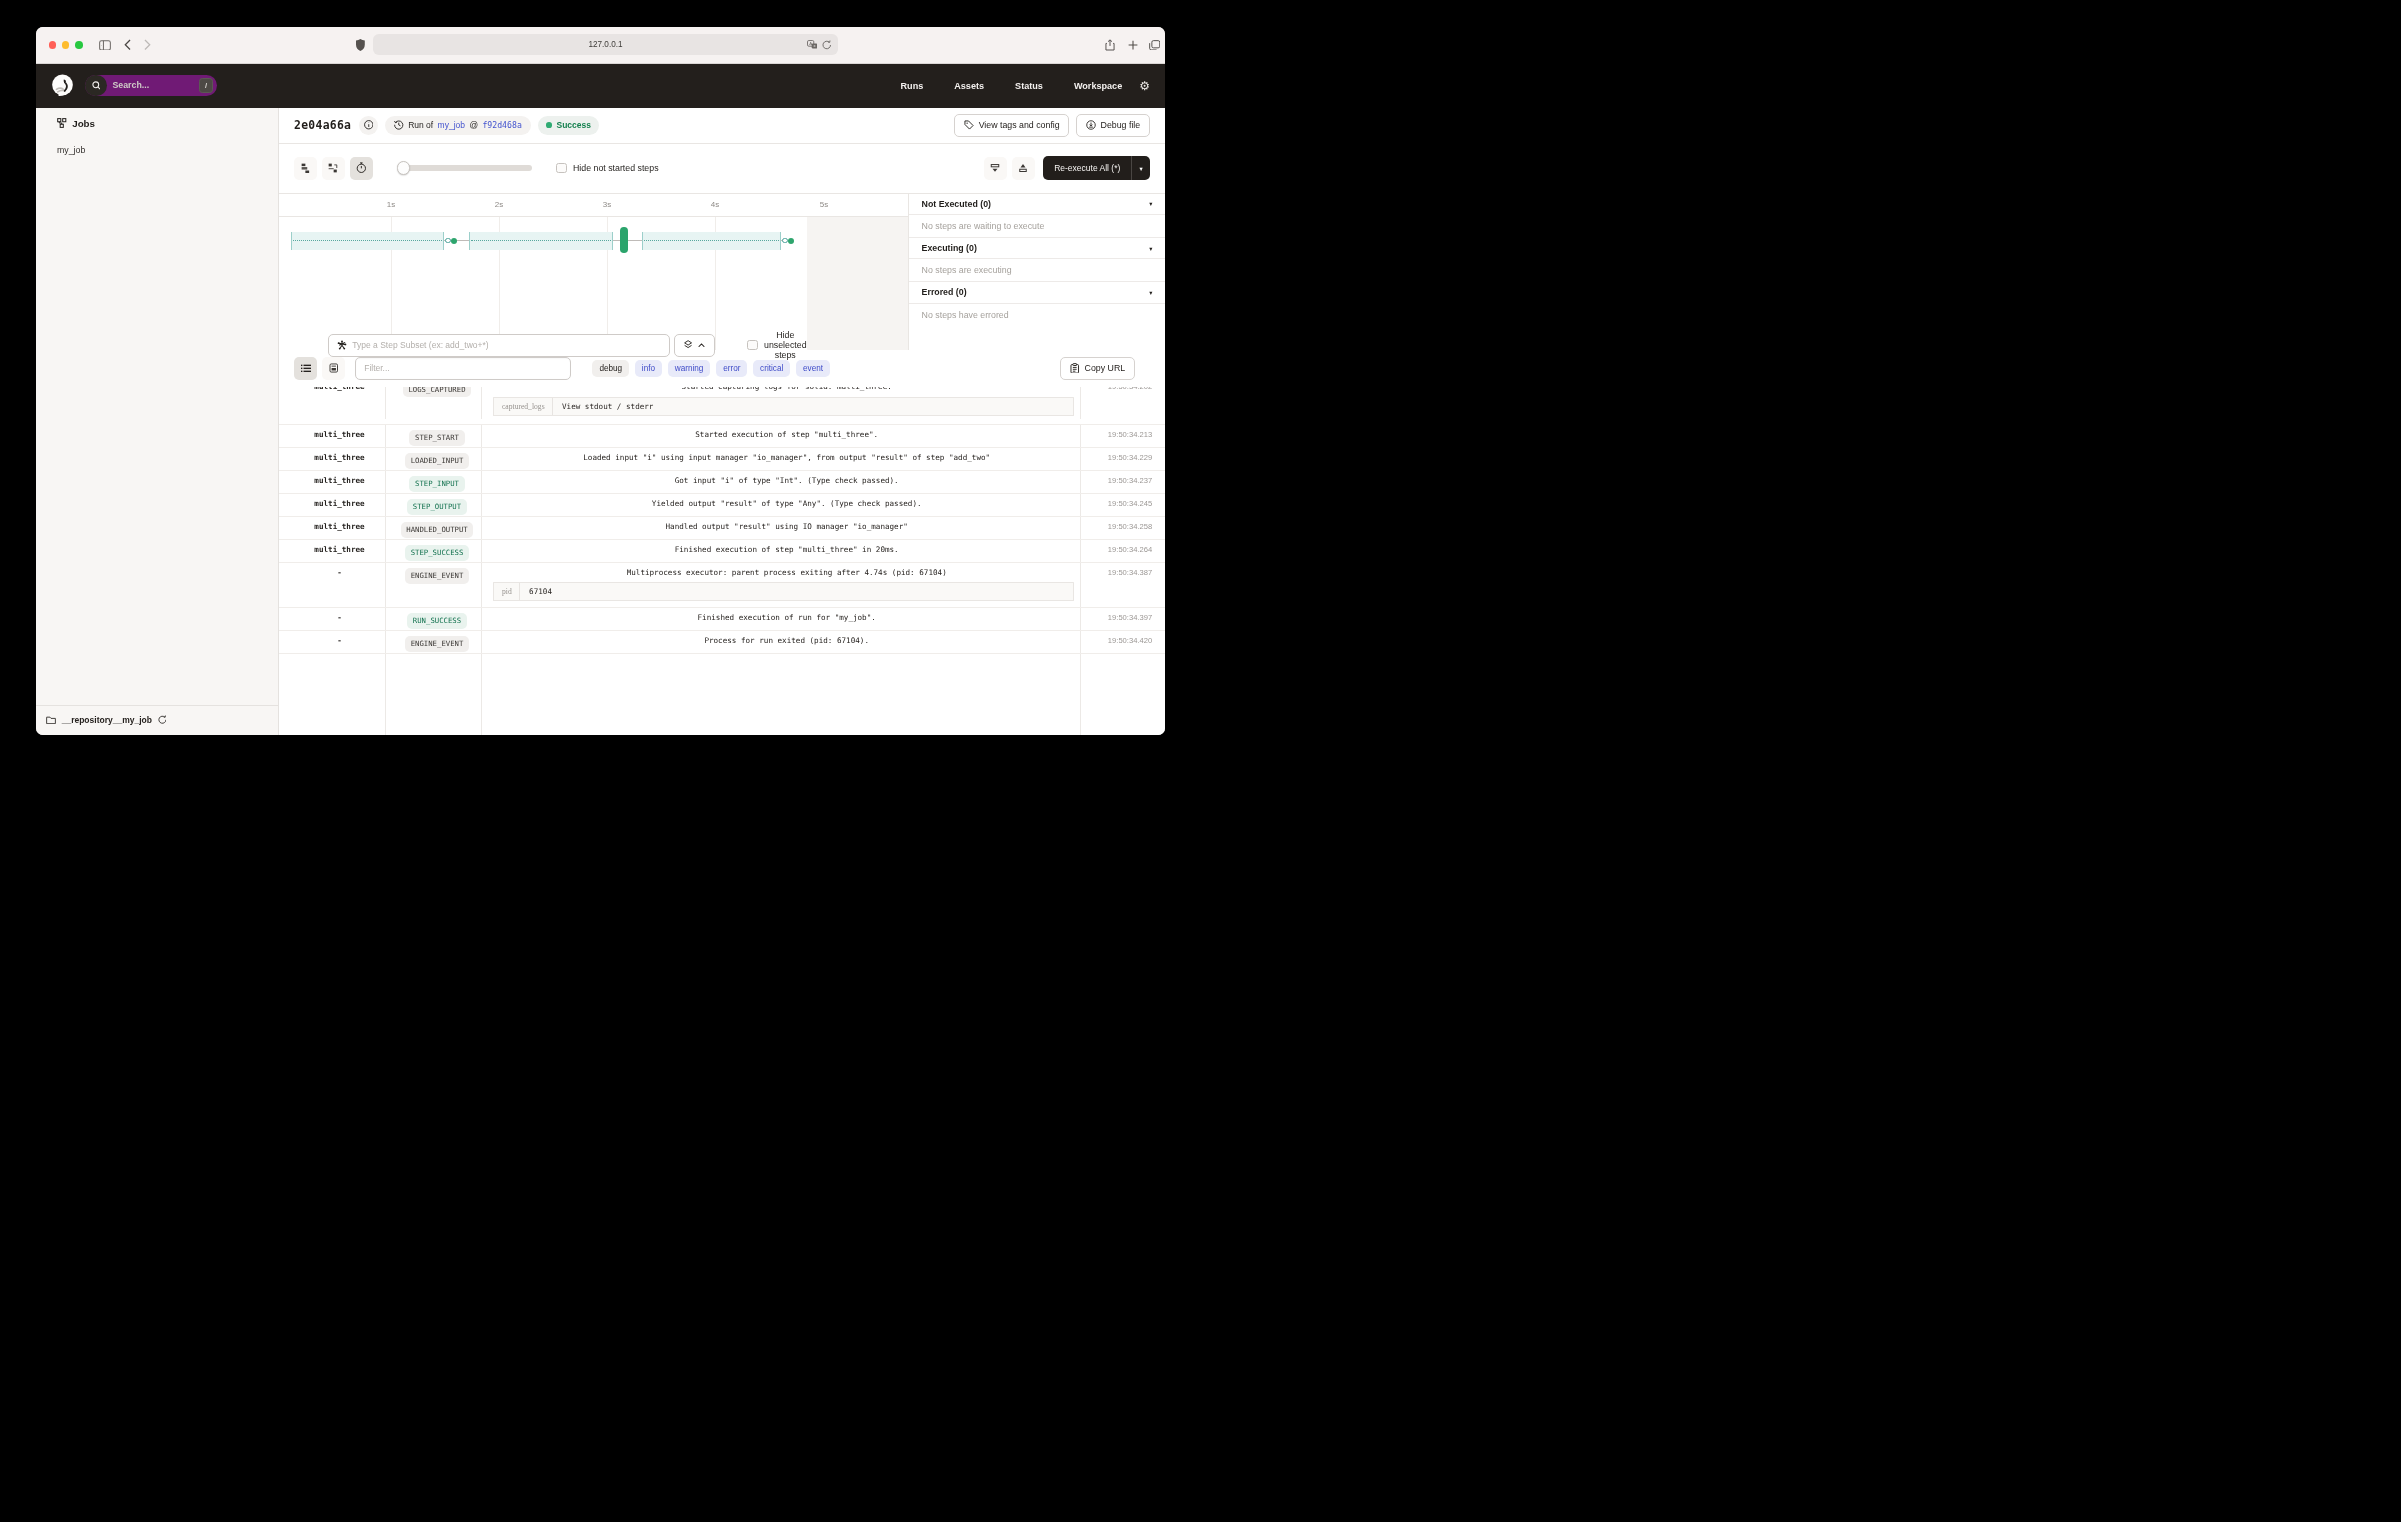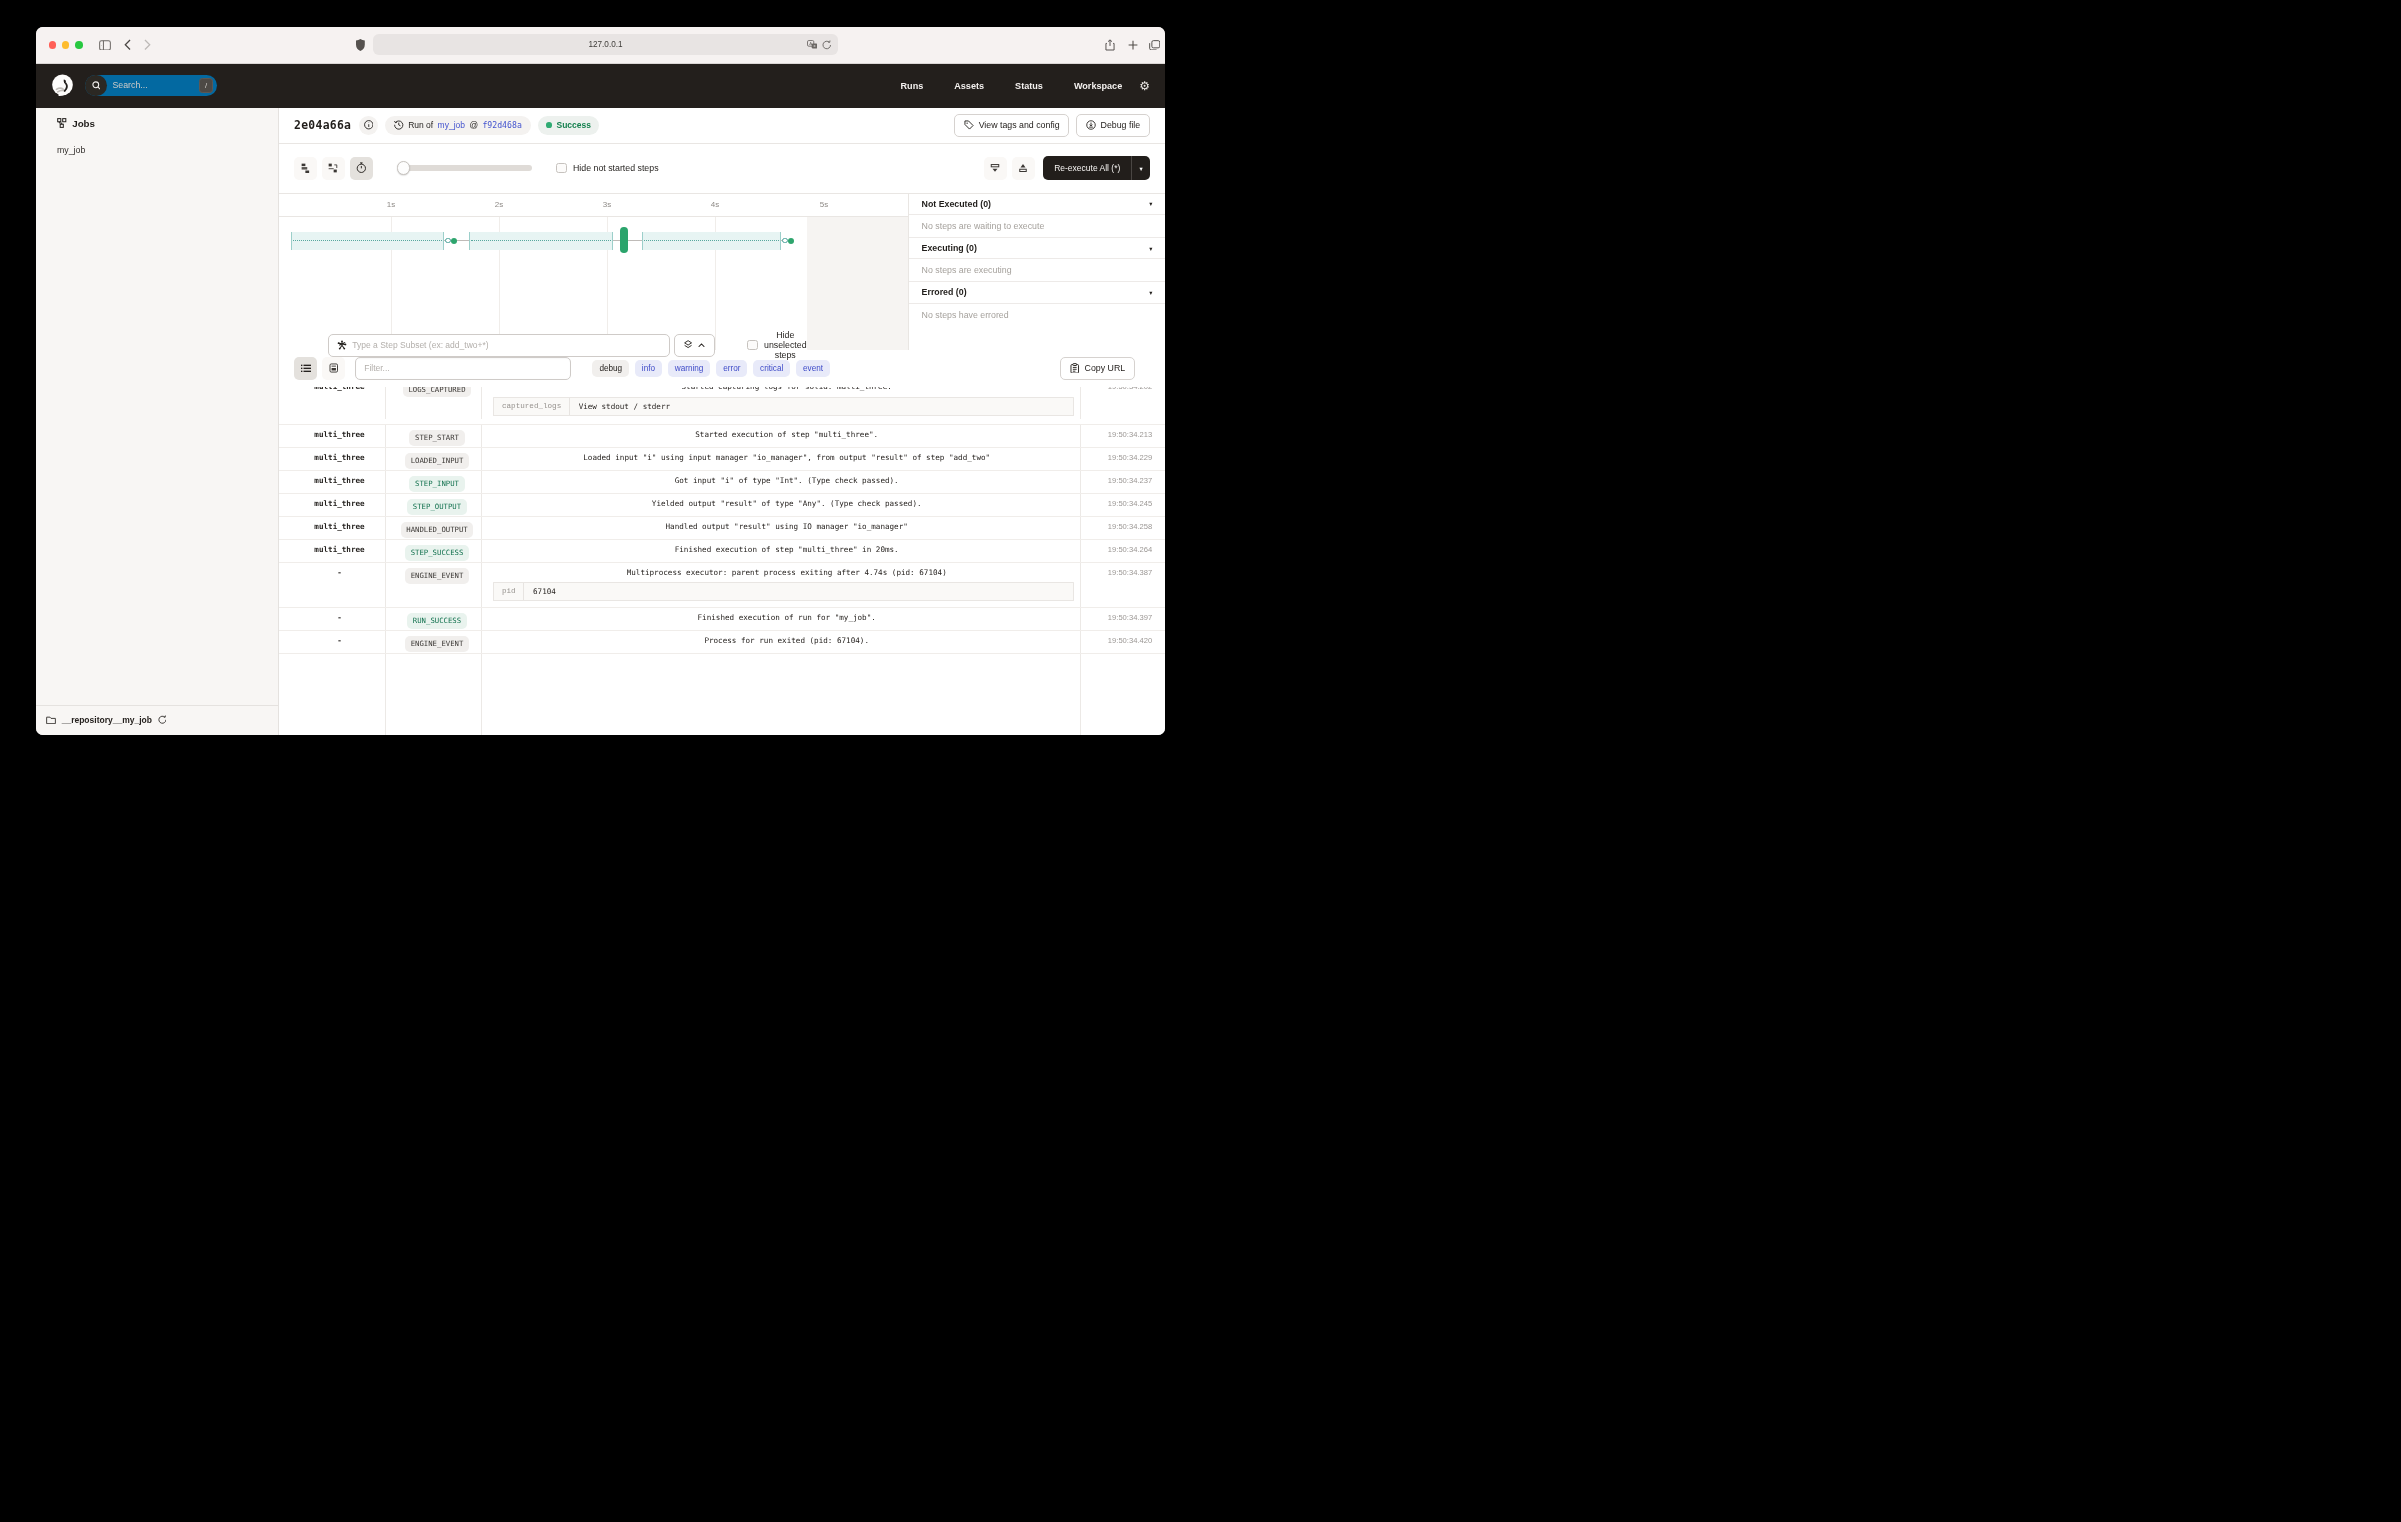--- a/index.html
+++ b/index.html
@@ -12,21 +12,21 @@
   .light { width:7.6px; height:7.6px; border-radius:50%; }
   .l-red{background:#FF5F57} .l-yellow{background:#FEBC2E} .l-green{background:#28C840}
   .chrome-ic { position:absolute; top:0; height:37px; display:flex; align-items:center; color:#5E5A57; }
   .url-pill { position:absolute; left:337px; top:7.6px; width:465px; height:21.4px; border-radius:5.7px; background:#E8E4E3; display:flex; align-items:center; justify-content:center; }
   .url-text { font-size:8.2px; color:#3E3B38; }
   .url-right { position:absolute; right:6.3px; top:0; height:21.4px; display:flex; align-items:center; gap:5px; color:#6B6764; }
 
   
   .app-header { height:44px; background:#231F1C; display:flex; align-items:center; padding:0 15px; }
   .logo { width:23px; height:23px; }
-  .search-pill { margin-left:11.4px; width:132px; height:21.4px; border-radius:10.7px; background:#0369a1; display:flex; align-items:center; }
+  .search-pill { margin-left:11.4px; width:132px; height:21.4px; border-radius:10.7px; background:#701a75; display:flex; align-items:center;font-weight:bold; }
   .search-circle { width:21.4px; height:21.4px; border-radius:50%; background:#2B2823; display:flex; align-items:center; justify-content:center; color:#F2EFED; }
   .search-ph { margin-left:5.7px; font-size:8.8px; color:#CFCBC7; }
   .slash-badge { margin-left:auto; margin-right:4.4px; width:14px; height:14.5px; border-radius:3.2px; background:#4D4945; border:0.6px solid #5C5854; color:#DDD9D5; font-size:7.6px; display:flex; align-items:center; justify-content:center; }
   .nav { margin-left:auto; display:flex; align-items:center; gap:31px; }
   .nav-item { color:#F4F1EF; font-size:9.1px; font-weight:600; cursor:pointer; }
   .gear { color:#E9E6E3; font-size:12px; line-height:1; }
 
   
   .app-body { display:flex; height:627px;text-align:center; }
   .sidebar { position:relative; width:243px; background:#F8F6F4; border-right:0.6px solid #E5E2DF; flex:none; }
@@ -114,21 +114,21 @@
   .brow { border-bottom:0.6px solid #F0EDEA; position:relative; }
   .brow .cell { padding-top:5.7px; }
   .op-cell { padding-left:15px; font-family:"DejaVu Sans Mono", monospace; font-size:7.6px; font-weight:700; color:#211E1B; }
   .ev-cell { padding-left:7px; }
   .evchip { display:inline-block; padding:3.2px 5.7px; border-radius:5px; font-family:"DejaVu Sans Mono", monospace; font-size:7.3px; }
   .evchip.neutral { background:#F1EFED; color:#3A3734; }
   .evchip.success { background:#E9F3EE; color:#13724F; }
   .info-cell { padding-left:11.4px; font-family:"DejaVu Sans Mono", monospace; font-size:7.6px; color:#26221F; }
   .ts-cell { padding-left:14px; font-family:Liberation Sans, sans-serif; font-size:7.6px; color:#9B9794; }
   .kv-box { margin-top:5px; width:581px; border:0.6px solid #E9E6E3; background:#FAF9F7; display:flex; border-radius:0.6px; }
-  .kv-label { padding:3.8px 7.6px; color:#96928E; border-right:0.6px solid #E7E4E1; font-family:Liberation Mono, monospace; font-size:7.6px; flex:none; }
+  .kv-label { padding:3.8px 7.6px; color:#96928E; border-right:0.6px solid #E7E4E1; font-family:Liberation Serif, serif; font-size:7.6px; flex:none; }
   .kv-value { padding:3.8px 8.8px; color:#2B2724; font-family:"DejaVu Sans Mono", monospace; font-size:7.6px; }
   .row-clipped { height:38px; overflow:hidden; }
   .row-clipped .cell { padding-top:0; margin-top:-4.4px; }
   .row-clipped .kv-box { margin-top:6.3px; }
   .row-tall { height:45px; }
   .row-normal { height:23px; }
   .table-rest { flex:1; }
 
   .ic { display:block; }
 </style>

